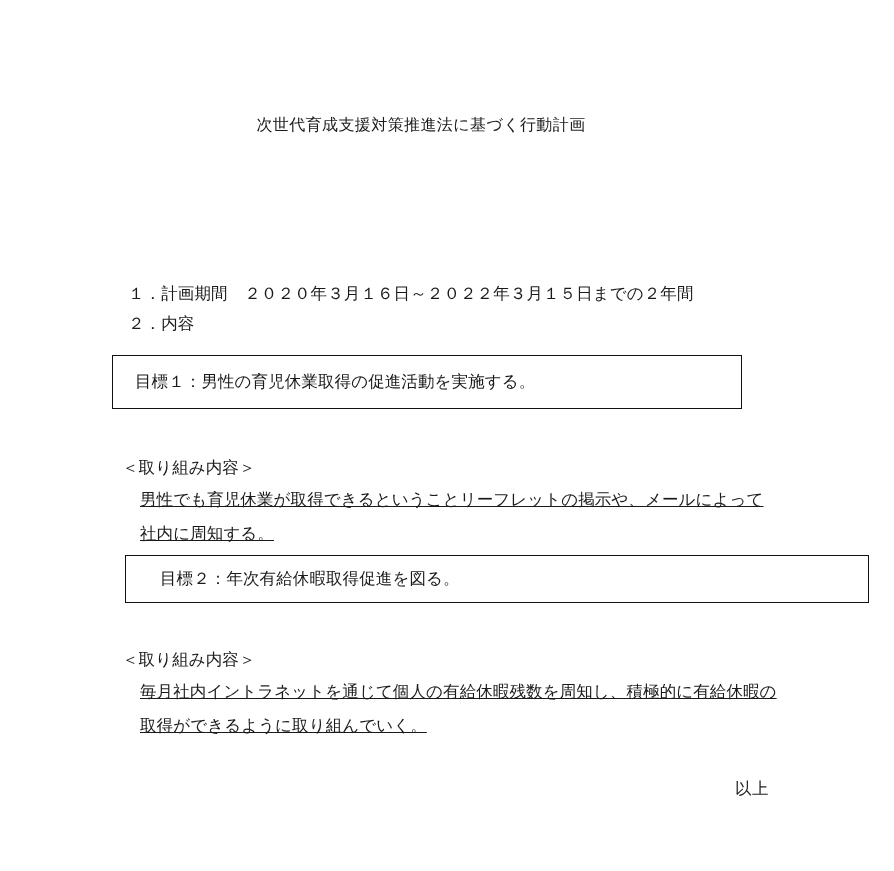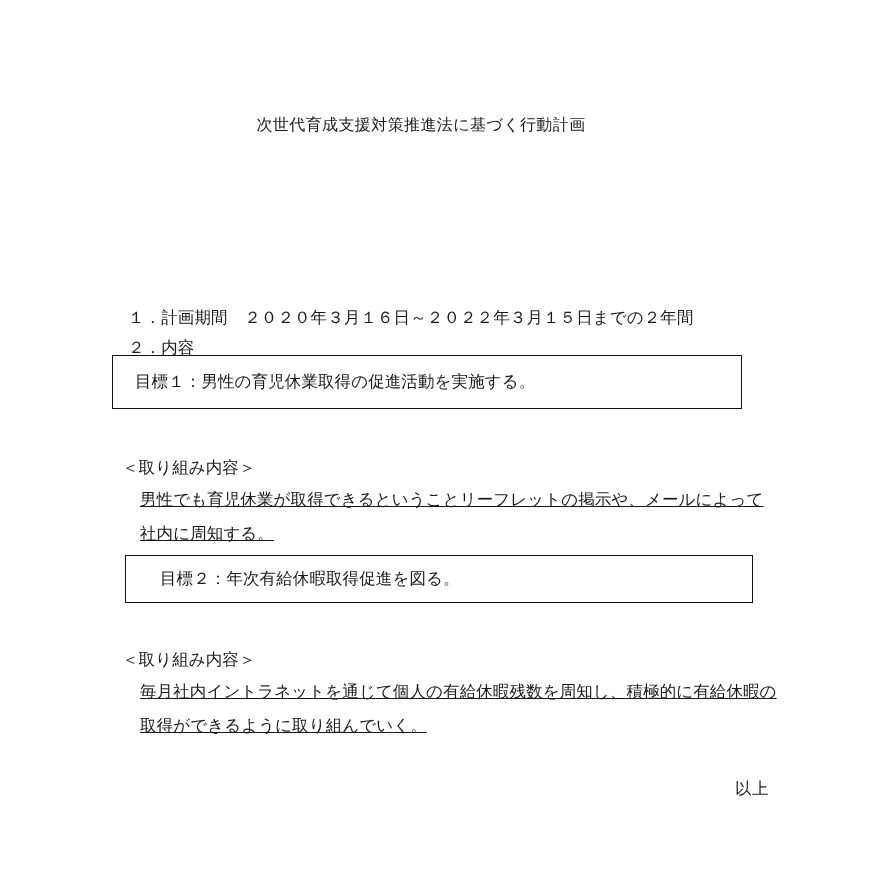--- a/index.html
+++ b/index.html
@@ -44,21 +44,21 @@
     font-size: 16.5px;
     line-height: 32px;
     text-indent: 18px;
     letter-spacing: 0.1px;
     text-align: justify;
   }
 
   
   .num-list {
     position: absolute;
-    top: 303px;
+    top: 279px;
     left: 128px;
     font-size: 16.5px;
     line-height: 30px;
     letter-spacing: 0.1px;
   }
   .num-item {
     white-space: nowrap;
   }
 
   
@@ -81,21 +81,21 @@
     left: 112px;
     top: 355px;
     width: 630px;
     height: 54px;
   }
   #goal-box-1 .goal-text { padding-left: 22px; }
 
   #goal-box-2 {
     left: 125px;
     top: 555px;
-    width: 628px;
+    width: 744px;
     height: 48px;
   }
   #goal-box-2 .goal-text { padding-left: 34px; }
 
   
   .initiative {
     position: absolute;
     font-size: 16.5px;
     letter-spacing: 0.1px;
   }

